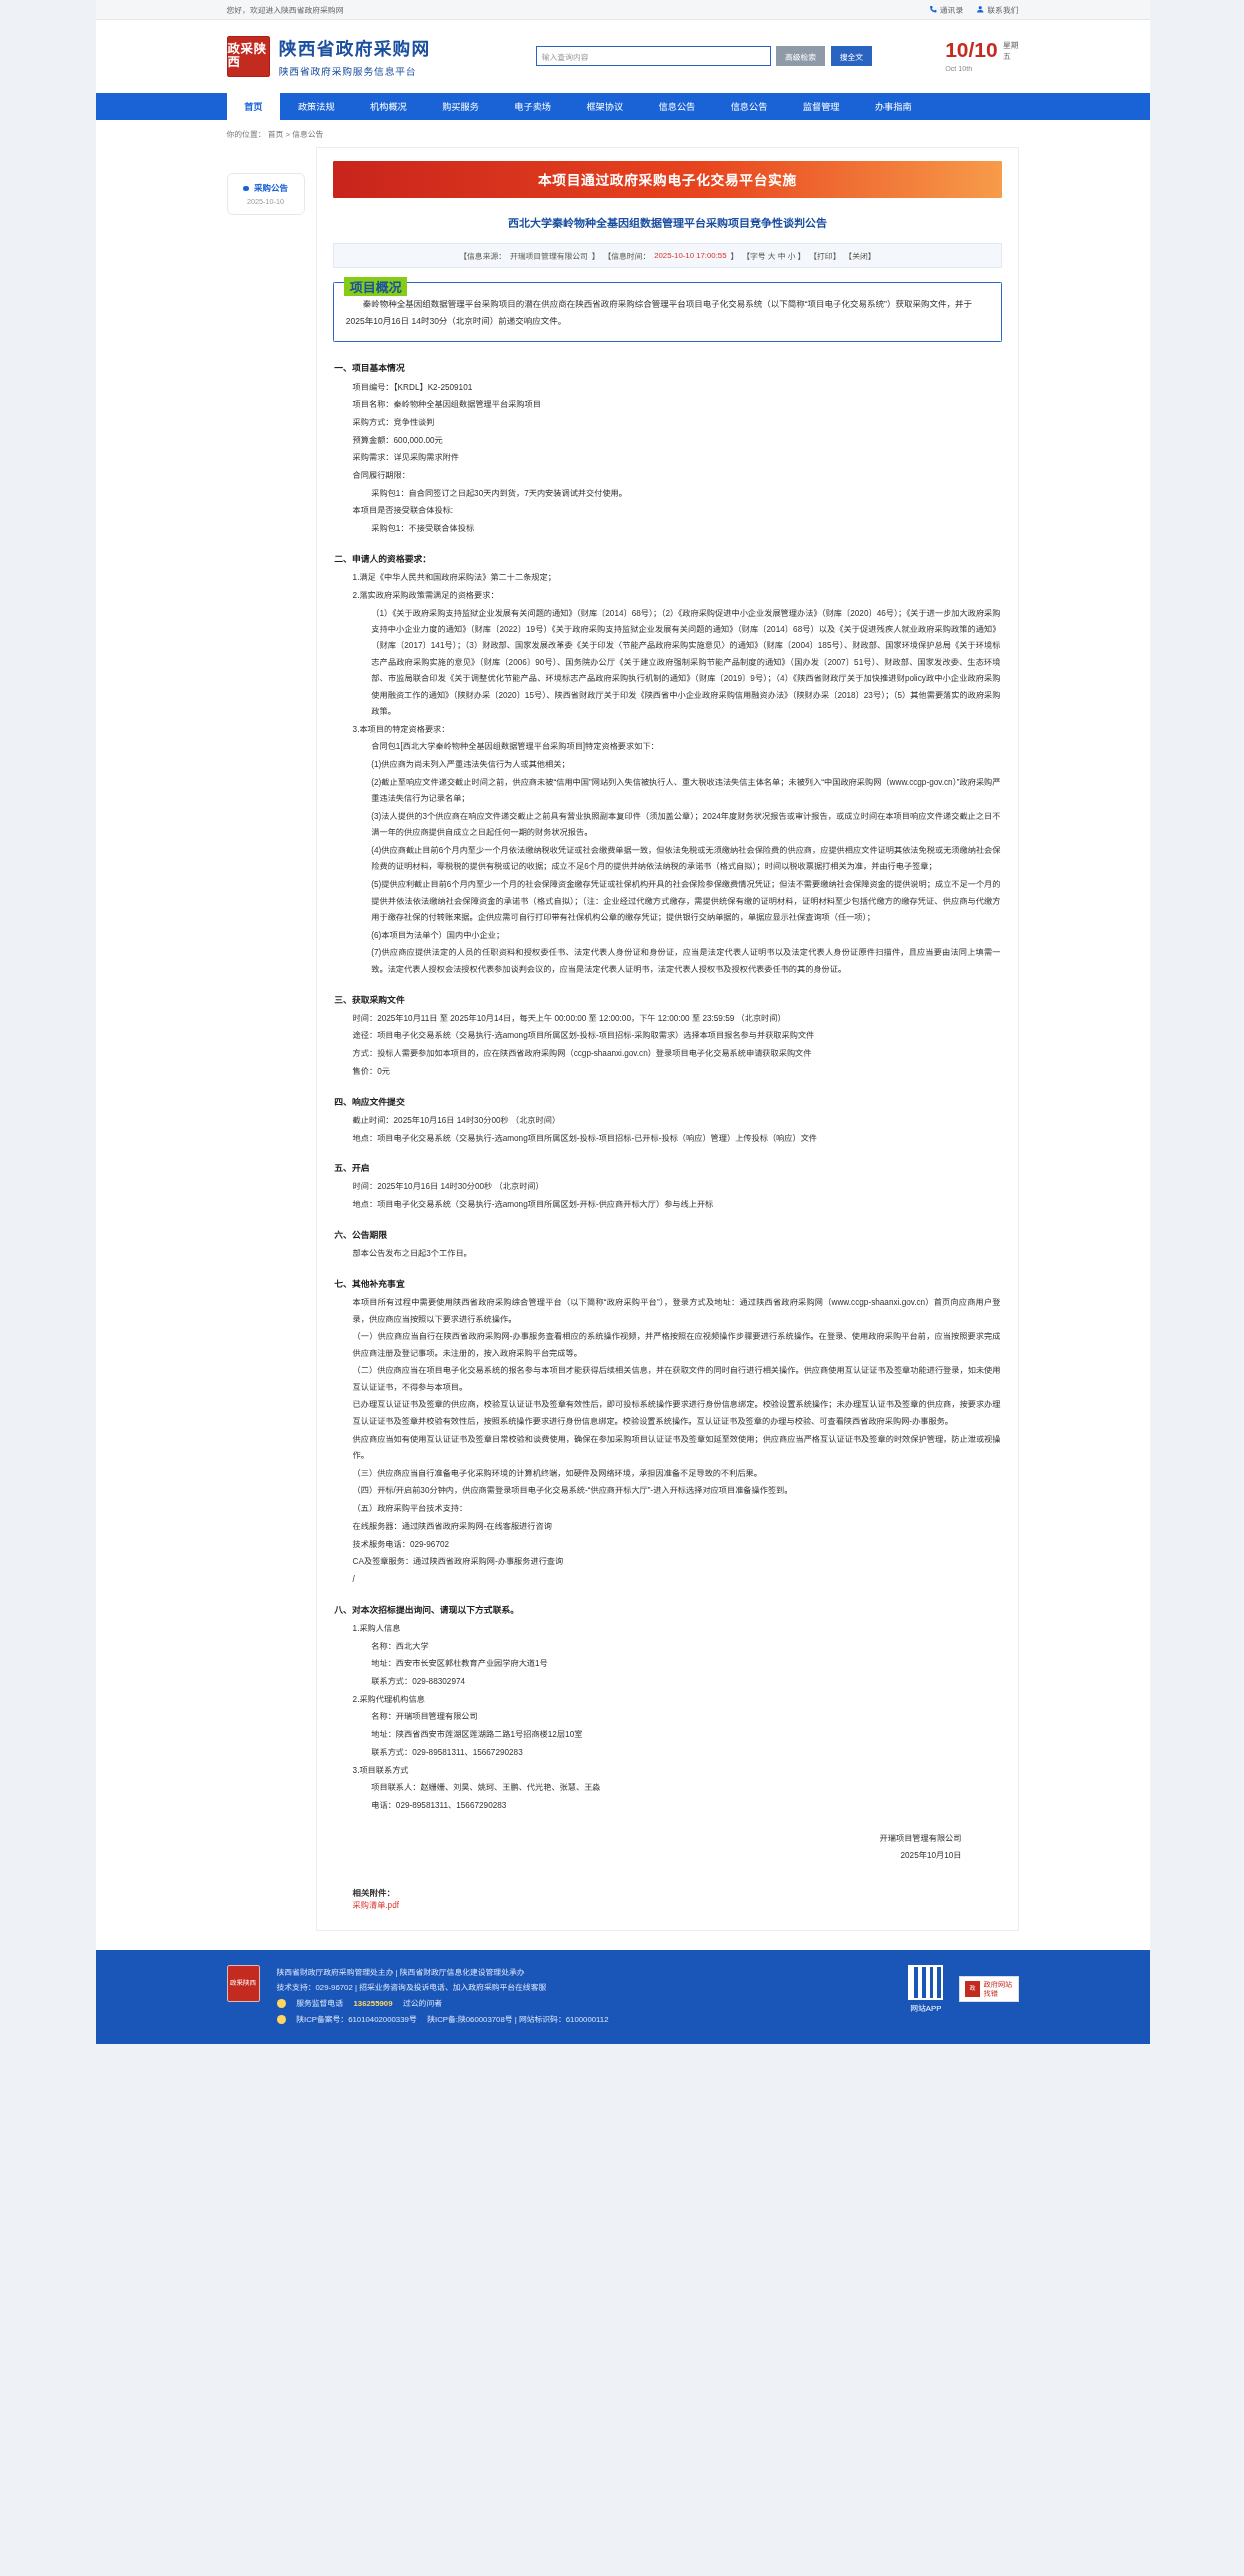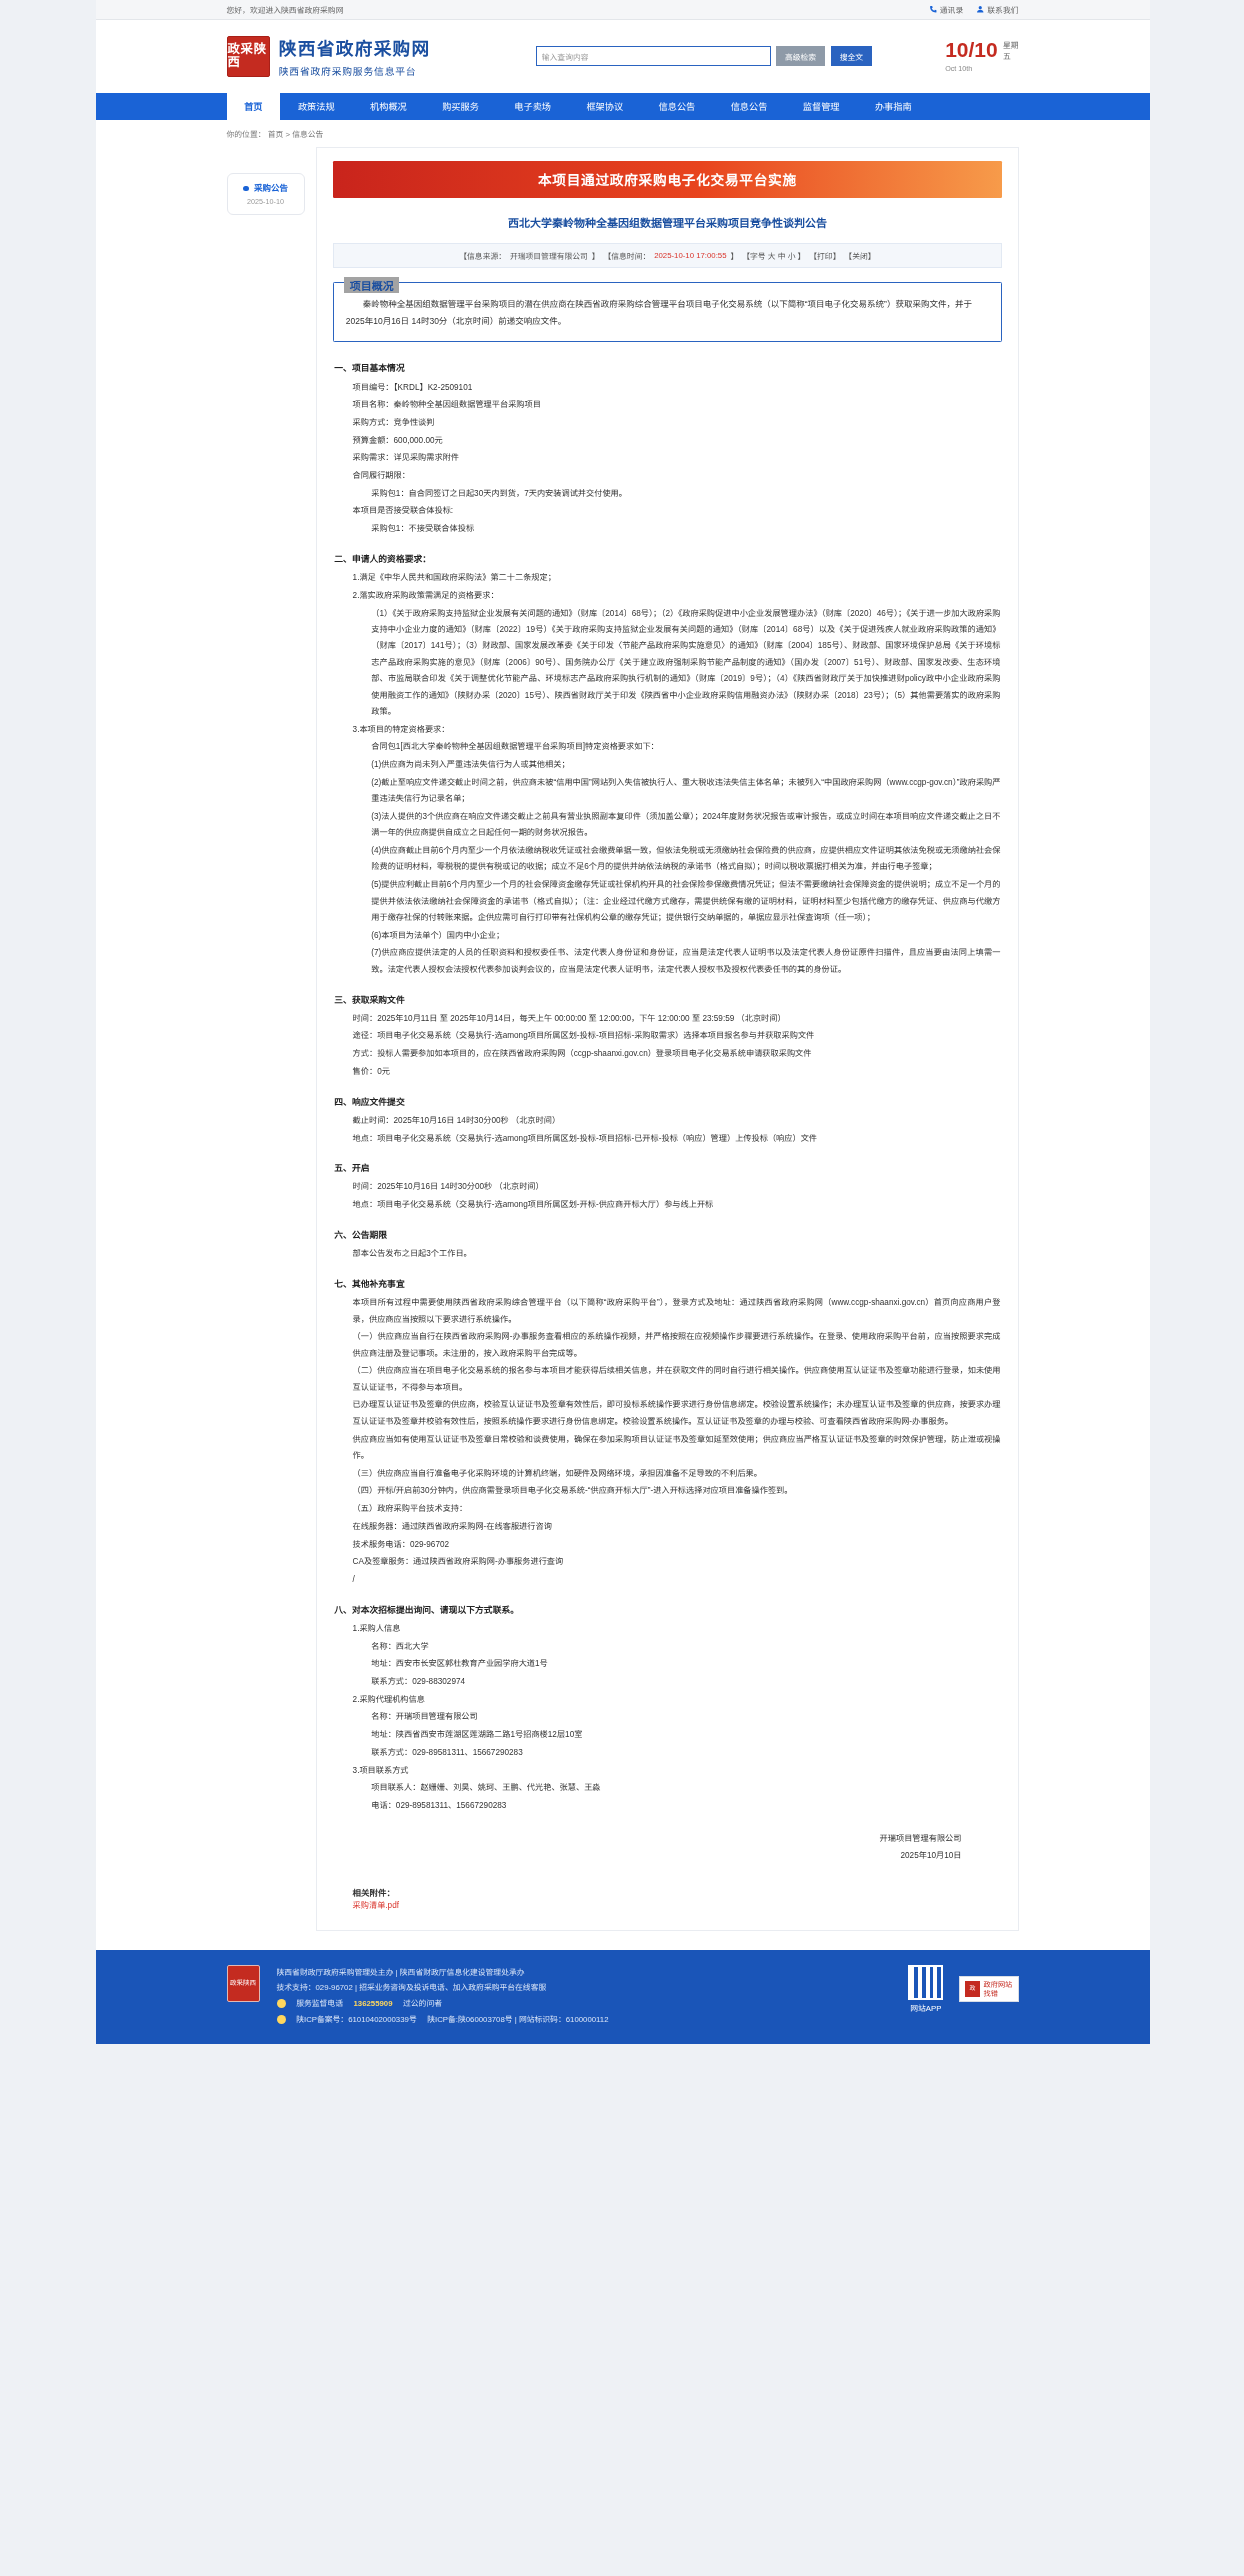--- a/index.html
+++ b/index.html
@@ -107,22 +107,22 @@
     align-items: center; justify-content: center;
   }
   .meta .time { color: #d9342b; }
   .meta .fontsize span { cursor: pointer; }
 
   .sec-box {
     margin: 14.4px 15.7px 0; border: 0.7px solid #2a63c0; padding: 9.2px 11.8px 10.5px; position: relative;
     border-radius: 1.3px;
   }
   .sec-box-title {
-    position: absolute; top: -6.5px; left: 10.5px; background: #a3a3a3; padding: 0 5.2px;
-    font-size: 11px; font-weight: bold; color: #1b4fa0;
+    position: absolute; top: -6.5px; left: 10.5px; background: #84cc16; padding: 0 5.2px;
+    font-size: 13px; font-weight: bold; color: #1b4fa0;
   }
   .sec-box p { margin: 3.9px 0 0; font-size: 8.5px; line-height: 2; text-indent: 2em; color: #333;}
 
   .body-area { padding: 5.2px 17px 0; }
   .h2 { font-size: 8.8px; font-weight: bold; margin: 14.4px 0 5.2px; color: #222; }
   .p  { font-size: 8.2px; line-height: 2.0; margin: 1.3px 0; color: #333; }
   .ind1 { padding-left: 18.3px; }
   .ind2 { padding-left: 37px; }
   .just { text-align: justify; }
   .sign { text-align: right; padding-right: 39px; font-size: 8.2px; line-height: 2.0; margin-top: 17px;}

